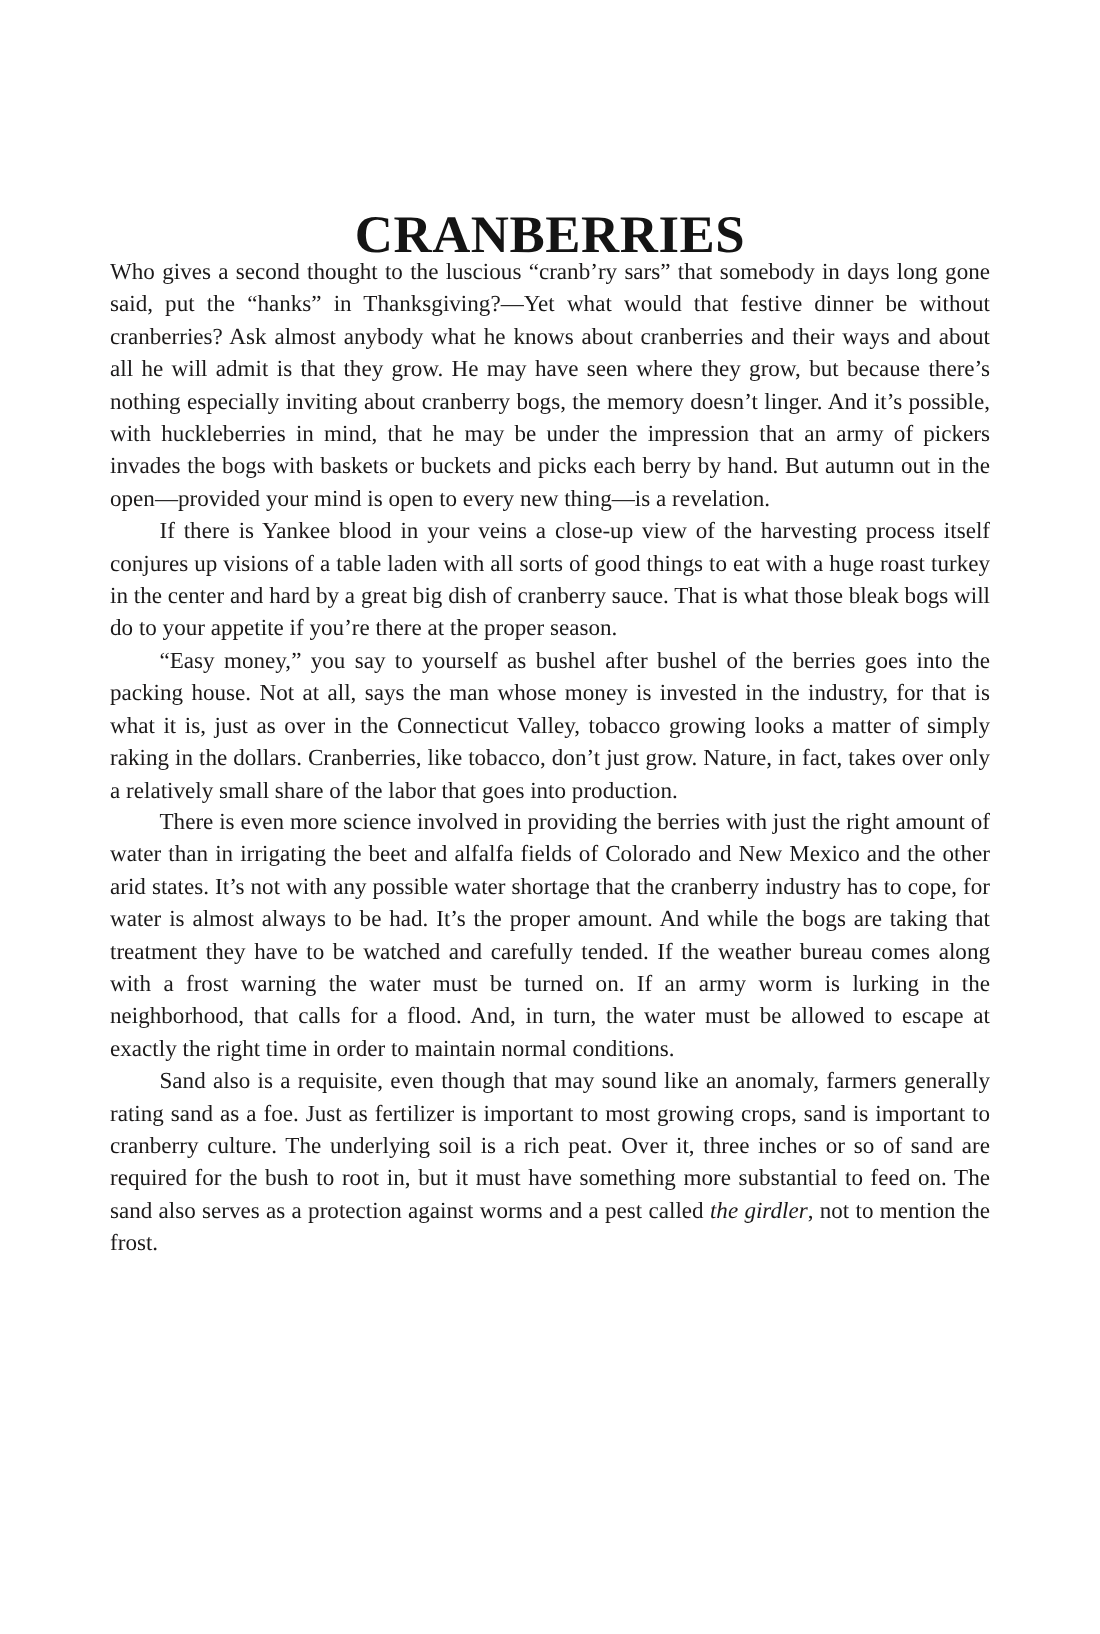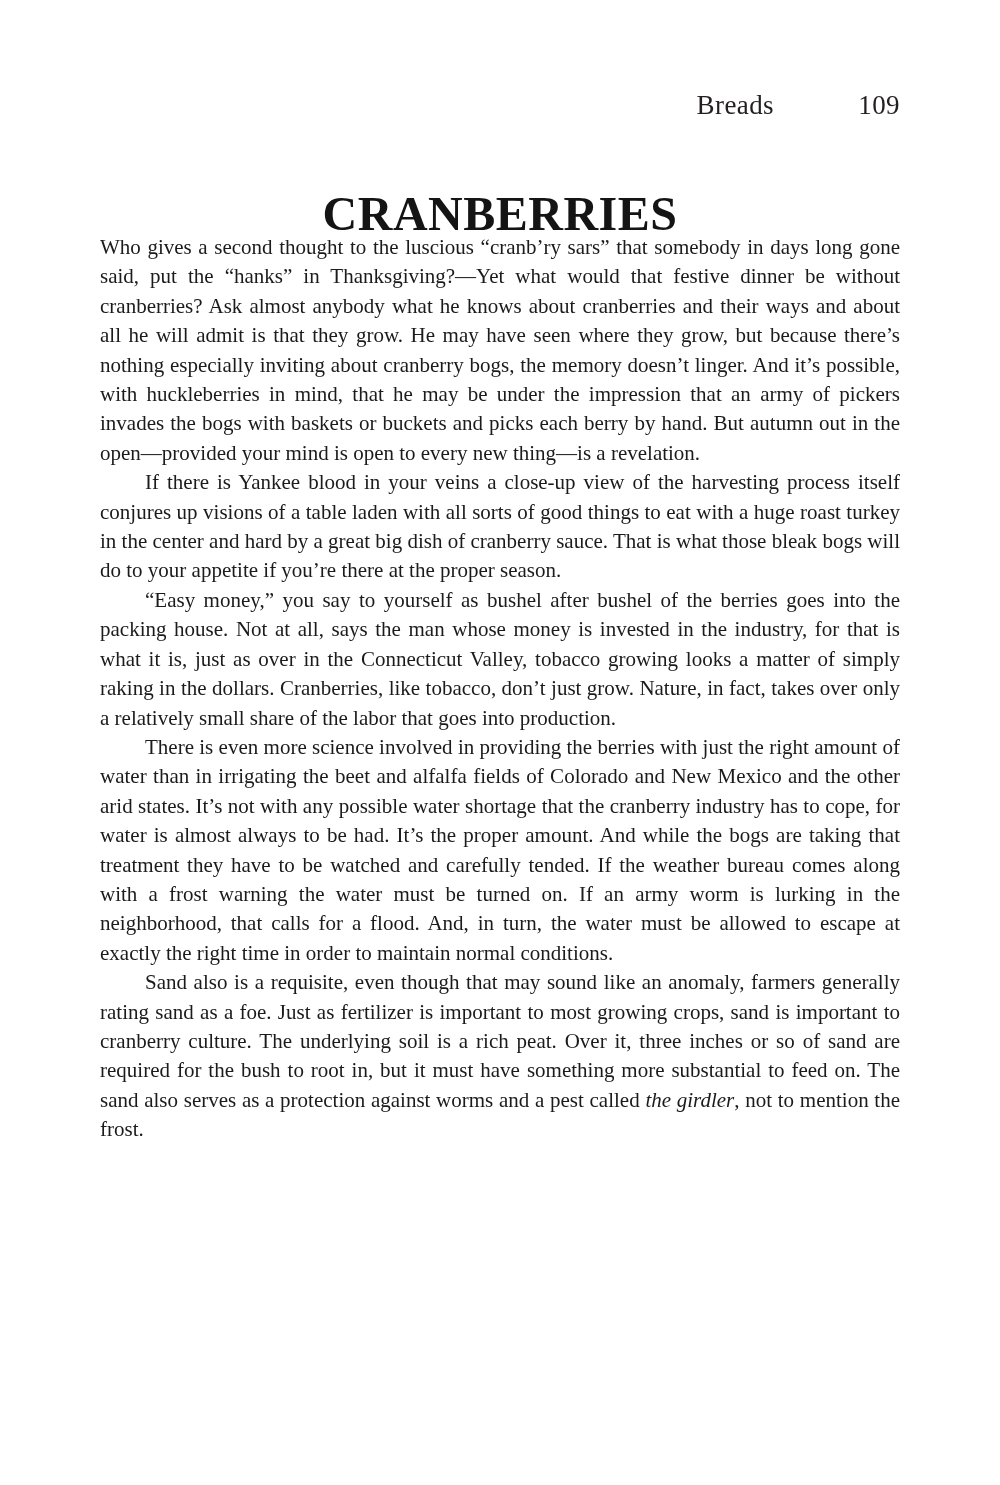--- a/index.html
+++ b/index.html
@@ -83,24 +83,20 @@
     text-indent: 45px;
   }
   .body-copy em {
   }
 </style>
 </head>
 <body>
 
 <div class="page">
 
-  <div class="running-head">
-    <span class="rh-title">Breads</span>
-    <span class="rh-folio">109</span>
-  </div>
 
   <h1 class="chapter-title">CRANBERRIES</h1>
 
   <div class="body-copy">
     <p>Who gives a second thought to the luscious “cranb’ry sars” that somebody in days long gone said, put the “hanks” in Thanksgiving?—Yet what would that festive dinner be without cranberries? Ask almost anybody what he knows about cranberries and their ways and about all he will admit is that they grow. He may have seen where they grow, but because there’s nothing especially inviting about cranberry bogs, the memory doesn’t linger. And it’s possible, with huckleberries in mind, that he may be under the impression that an army of pickers invades the bogs with baskets or buckets and picks each berry by hand. But autumn out in the open—provided your mind is open to every new thing—is a revelation.</p>
     <p>If there is Yankee blood in your veins a close-up view of the harvesting process itself conjures up visions of a table laden with all sorts of good things to eat with a huge roast turkey in the center and hard by a great big dish of cranberry sauce. That is what those bleak bogs will do to your appetite if you’re there at the proper season.</p>
     <p>“Easy money,” you say to yourself as bushel after bushel of the berries goes into the packing house. Not at all, says the man whose money is invested in the industry, for that is what it is, just as over in the Connecticut Valley, tobacco growing looks a matter of simply raking in the dollars. Cranberries, like tobacco, don’t just grow. Nature, in fact, takes over only a relatively small share of the labor that goes into production.</p>
     <p>There is even more science involved in providing the berries with just the right amount of water than in irrigating the beet and alfalfa fields of Colorado and New Mexico and the other arid states. It’s not with any possible water shortage that the cranberry industry has to cope, for water is almost always to be had. It’s the proper amount. And while the bogs are taking that treatment they have to be watched and carefully tended. If the weather bureau comes along with a frost warning the water must be turned on. If an army worm is lurking in the neighborhood, that calls for a flood. And, in turn, the water must be allowed to escape at exactly the right time in order to maintain normal conditions.</p>
     <p><span>Sand also is a requisite, even though that may sound like an anomaly, farmers generally rating sand as a foe. Just as fertilizer is important to most growing crops, sand is important to cranberry culture. The underlying soil is a rich peat. Over it, three inches or so of sand are required for the bush to root in, but it must have something more substantial to feed on. The sand also serves as a protection against worms and a pest called </span><em>the girdler</em><span>, not to mention the frost.</span></p>
   </div>

